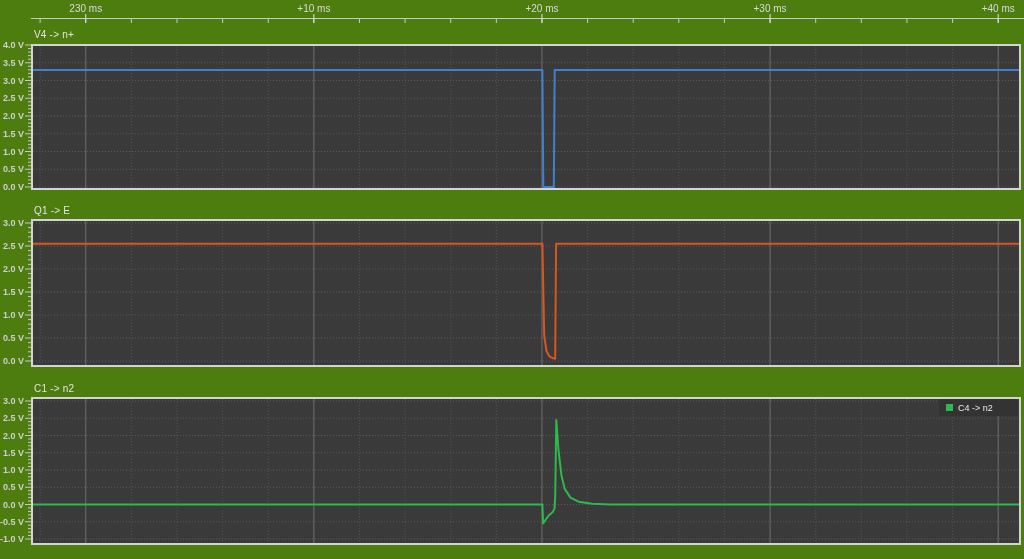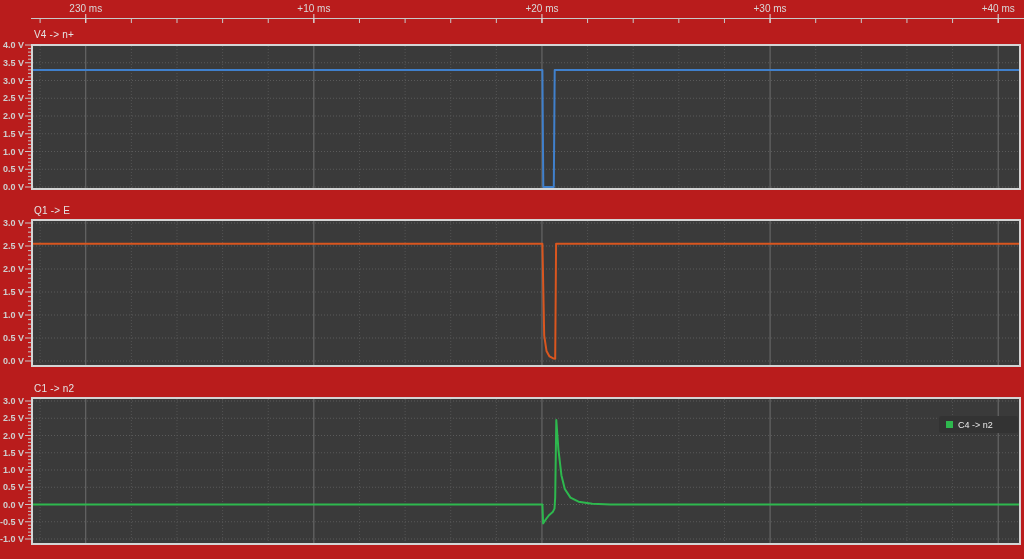--- a/index.html
+++ b/index.html
@@ -1,25 +1,25 @@
 <!DOCTYPE html>
 <html><head>
 <meta charset="utf-8">
 <style>
   html,body{margin:0;padding:0;background:#2c2c2c;}
   body{font-family:"Liberation Sans", sans-serif;}
-  .screen{position:relative;width:1024px;height:559px;background:#b91c1c;overflow:hidden;}
+  .screen{position:relative;width:1024px;height:559px;background:#4d7c0f;overflow:hidden;}
   svg.layer{position:absolute;left:0;top:0;width:1024px;height:559px;display:block;}
   svg text{font-family:"Liberation Sans", sans-serif;}
   .rlabel{font-size:10px;fill:#d9d9d9;}
   .ylabel{font-size:9px;font-weight:bold;fill:#cfcfcf;}
   .plot-title{position:absolute;left:34px;font-size:10px;color:#e4e4e4;letter-spacing:.2px;}
   .legend{position:absolute;left:939px;top:399px;width:79px;height:17px;background:#333333;
           border-radius:2px;display:flex;align-items:center;gap:5px;padding-left:7px;
-          box-sizing:border-box;margin-top:17px;}
+          box-sizing:border-box;}
   .legend .swatch{width:7px;height:7px;display:inline-block;background:#2eb84e;}
   .legend .legend-label{font-size:9px;color:#eaeaea;white-space:nowrap;}
 </style>
 </head>
 <body>
 
 <div class="screen">
   <svg class="layer" id="scope-canvas" viewBox="0 0 1024 559" xmlns="http://www.w3.org/2000/svg">
       <g>
         <line x1="31" y1="18.5" x2="1024" y2="18.5" stroke="#c9c9c9" stroke-width="1"></line>

